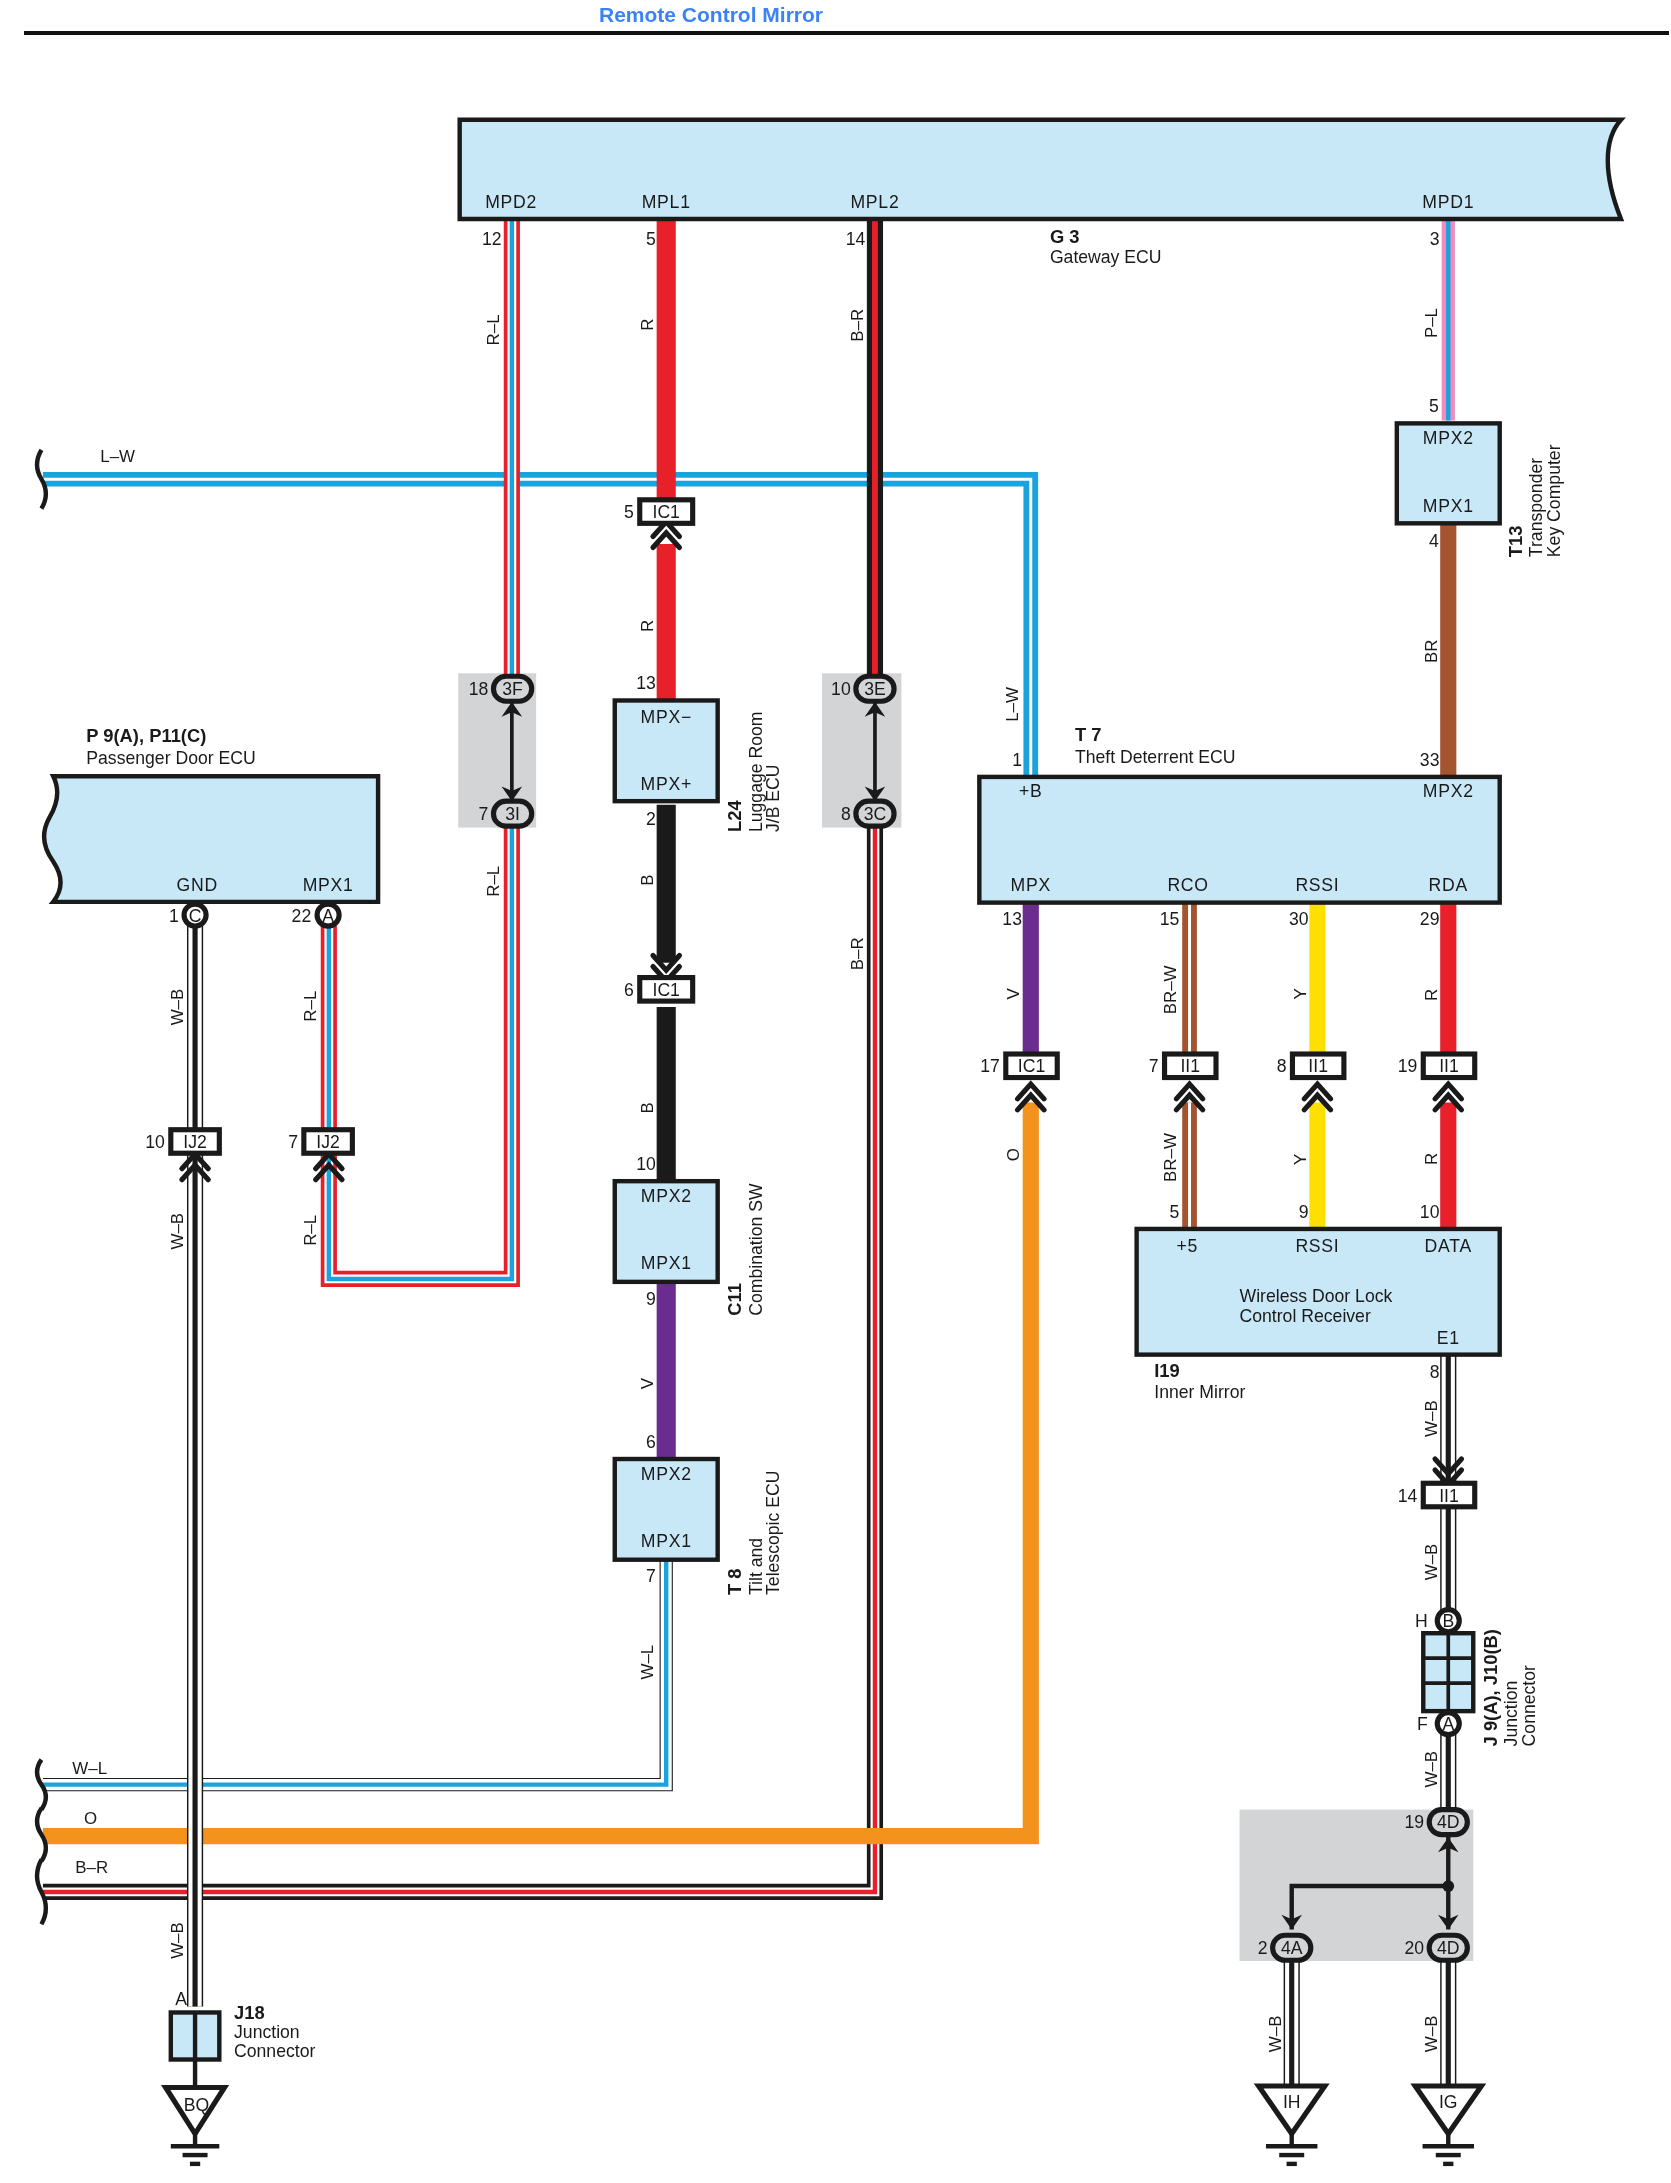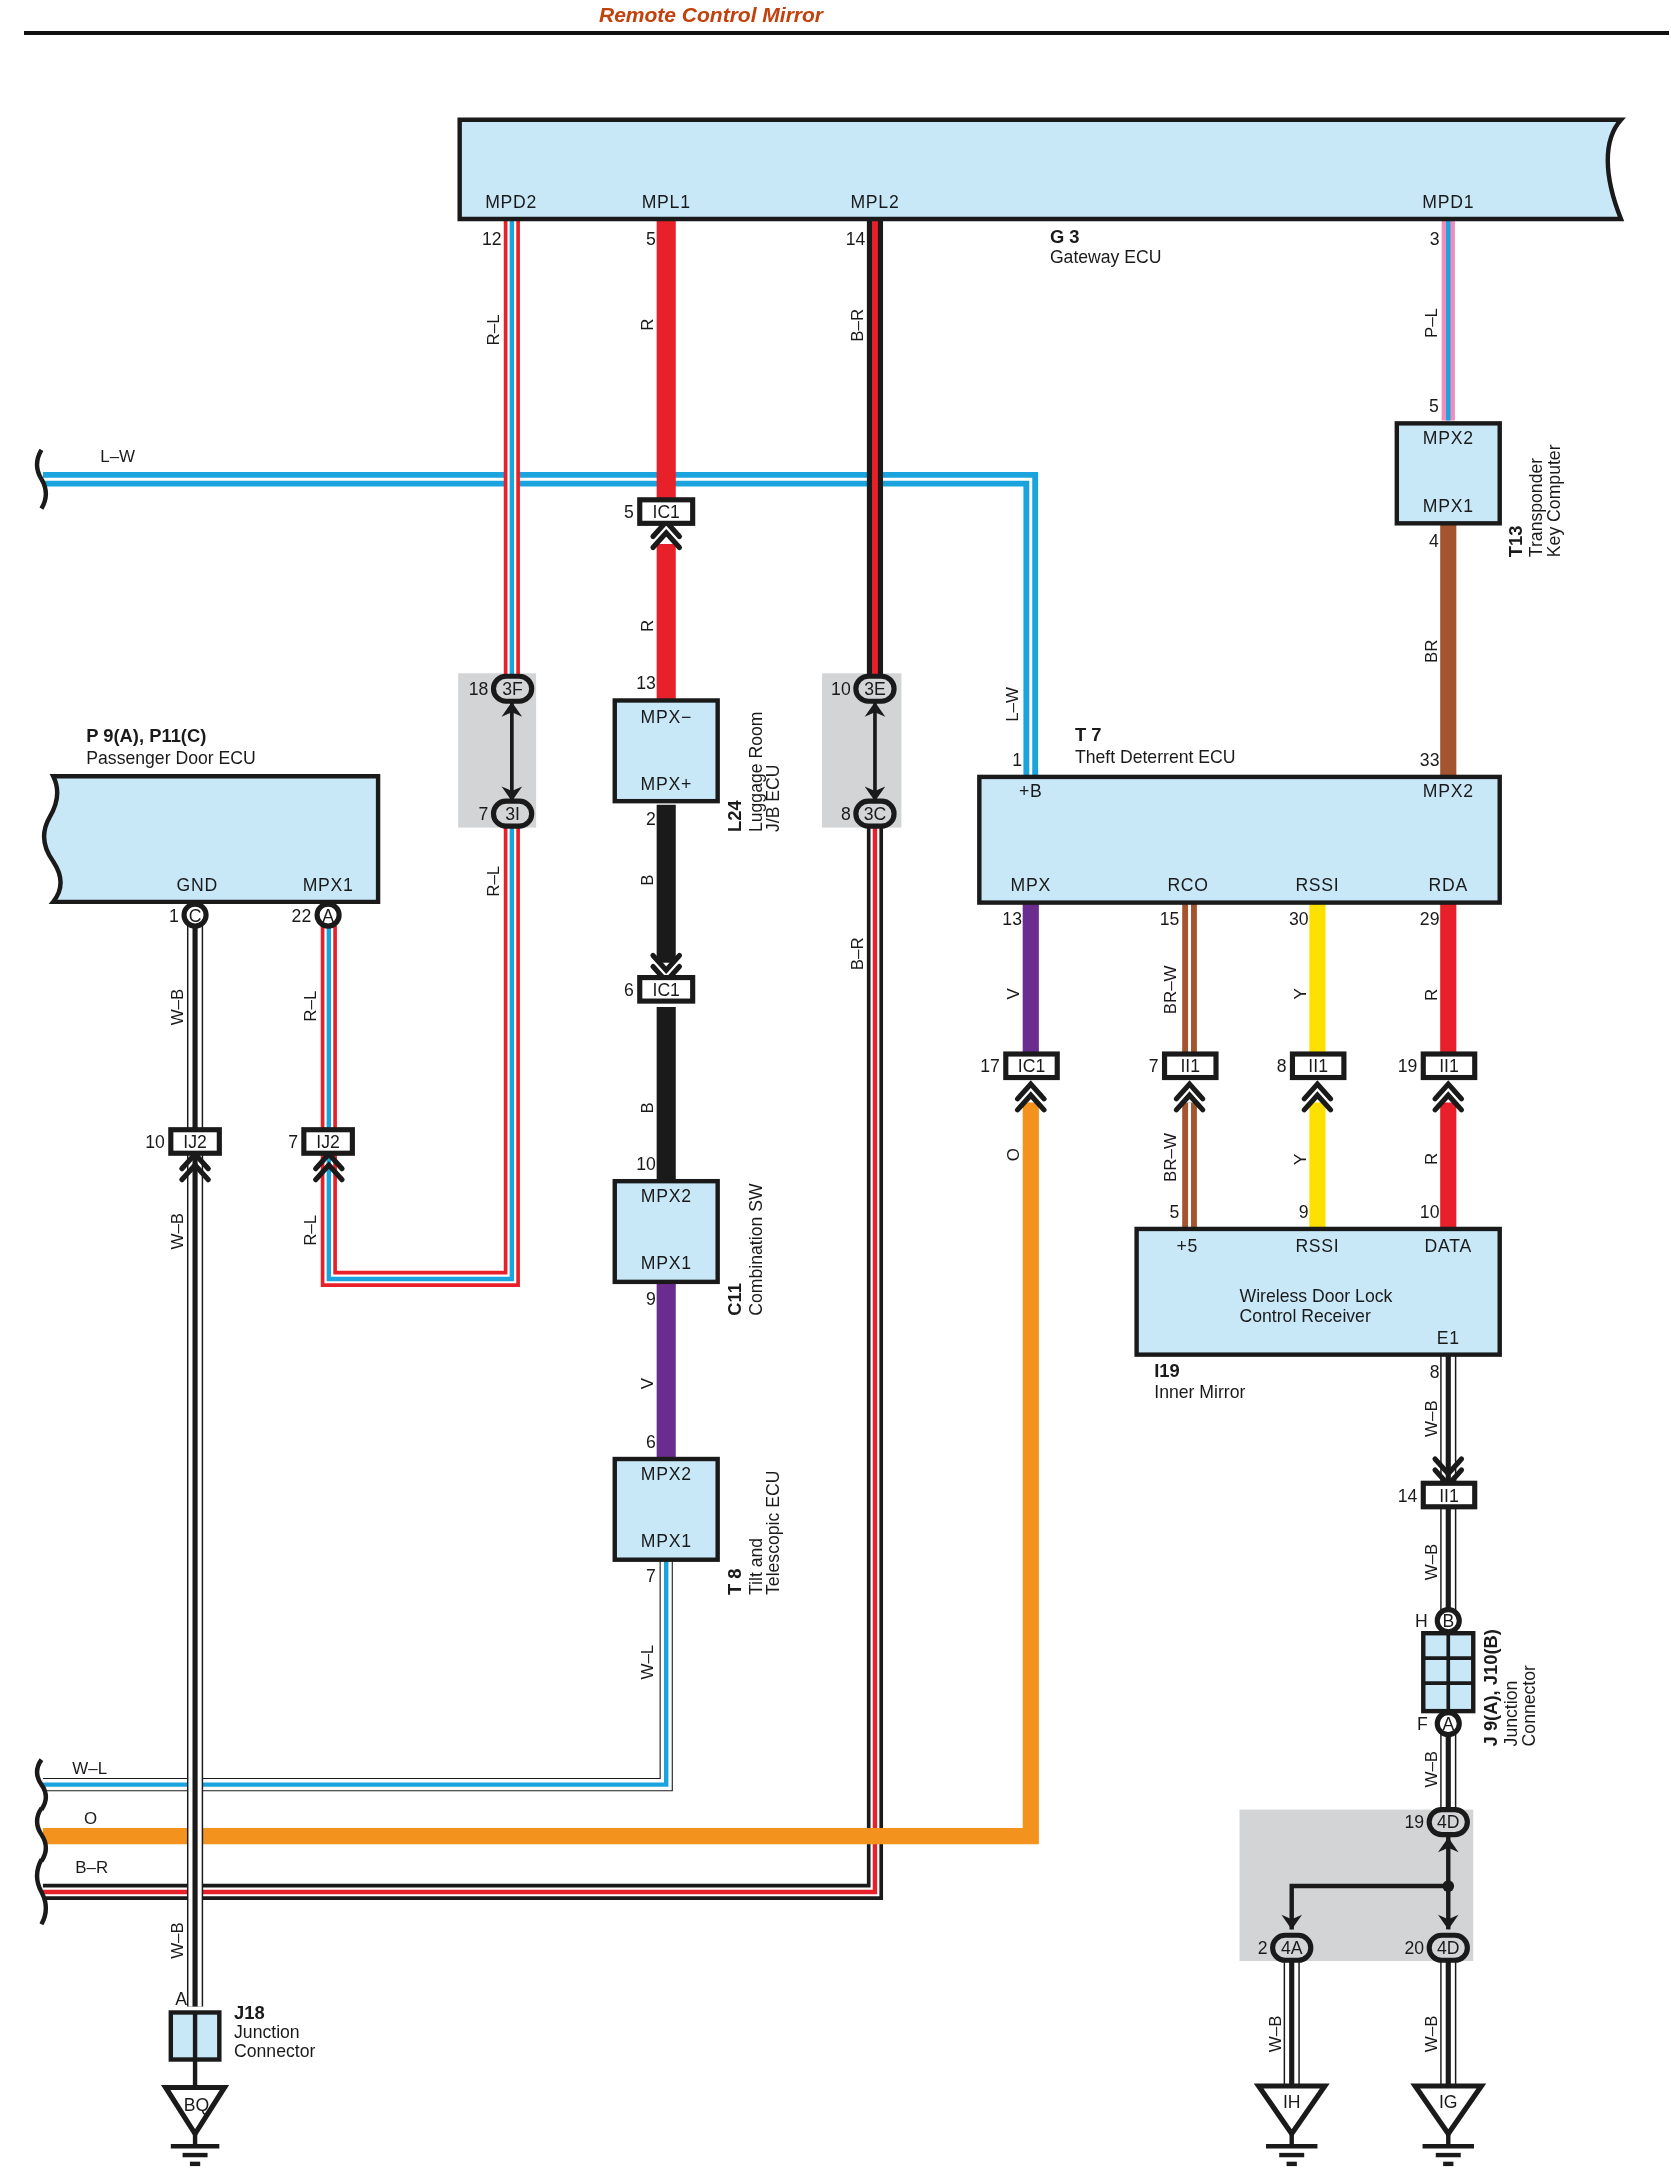--- a/index.html
+++ b/index.html
@@ -1,17 +1,17 @@
 <!DOCTYPE html>
 <html style="font-size:11.8px"><head>
 <meta charset="utf-8">
 <style>
   html, body { margin:0; padding:0; background:#ffffff; }
   body { width:1672px; height:2183px; overflow:hidden; position:relative; font-family:"Liberation Sans", sans-serif; }
-  #title { position:absolute; left:0; width:1422px; top:2.9px; text-align:center; font-weight:bold; font-size:21px; color:#c2410c;font-style:italic; }
+  #title { position:absolute; left:0; width:1422px; top:2.9px; text-align:center; font-weight:bold; font-size:21px; color:#3b82f6; }
   #rule { position:absolute; left:23.5px; width:1645px; top:31px; height:3.7px; background:#111; }
   svg { position:absolute; left:0; top:0; }
   svg text { font-family:"Liberation Sans", sans-serif; fill:#1a1a1a; }
   .pin { font-size:24px; }
   .term { font-size:24px; letter-spacing:1px; }
   .code { font-size:25px; font-weight:bold; }
   .desc { font-size:24px; }
   .wire-label { font-size:23px; }
   .ecu { fill:#c8e8f8; stroke:#1a1a1a; stroke-width:6; }
   .conn-box { fill:#ffffff; stroke:#1a1a1a; stroke-width:7; }

